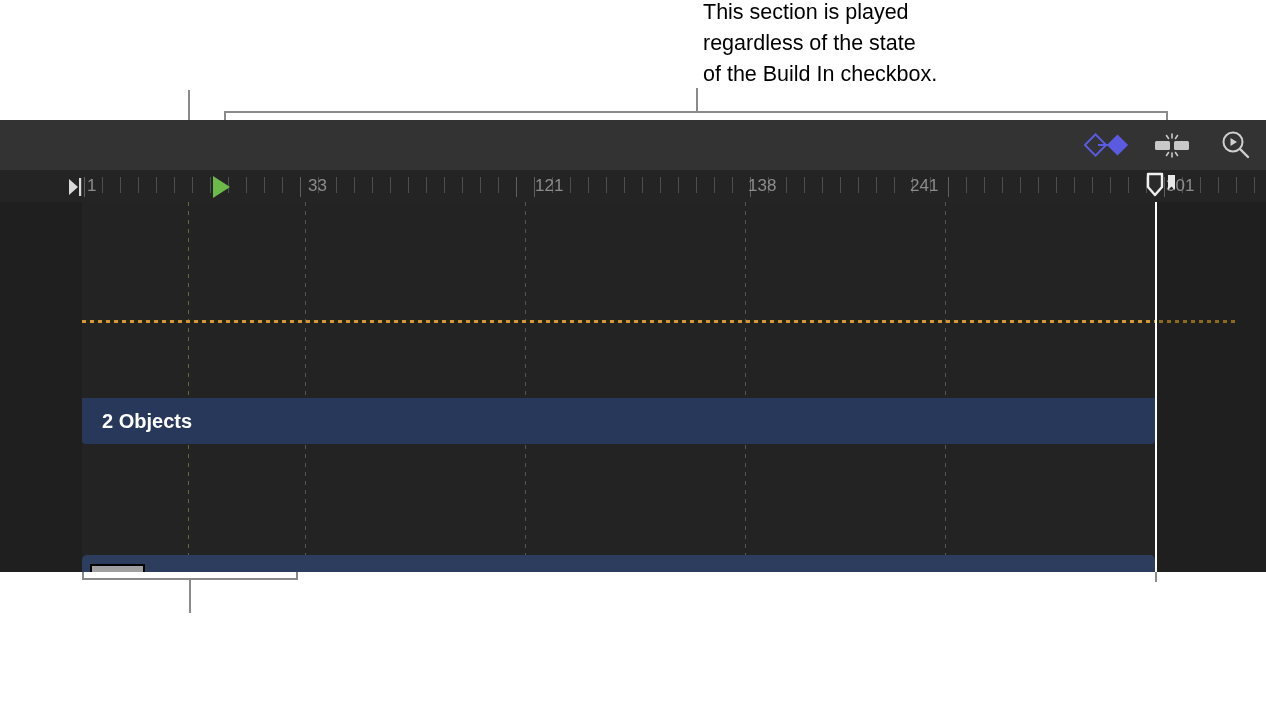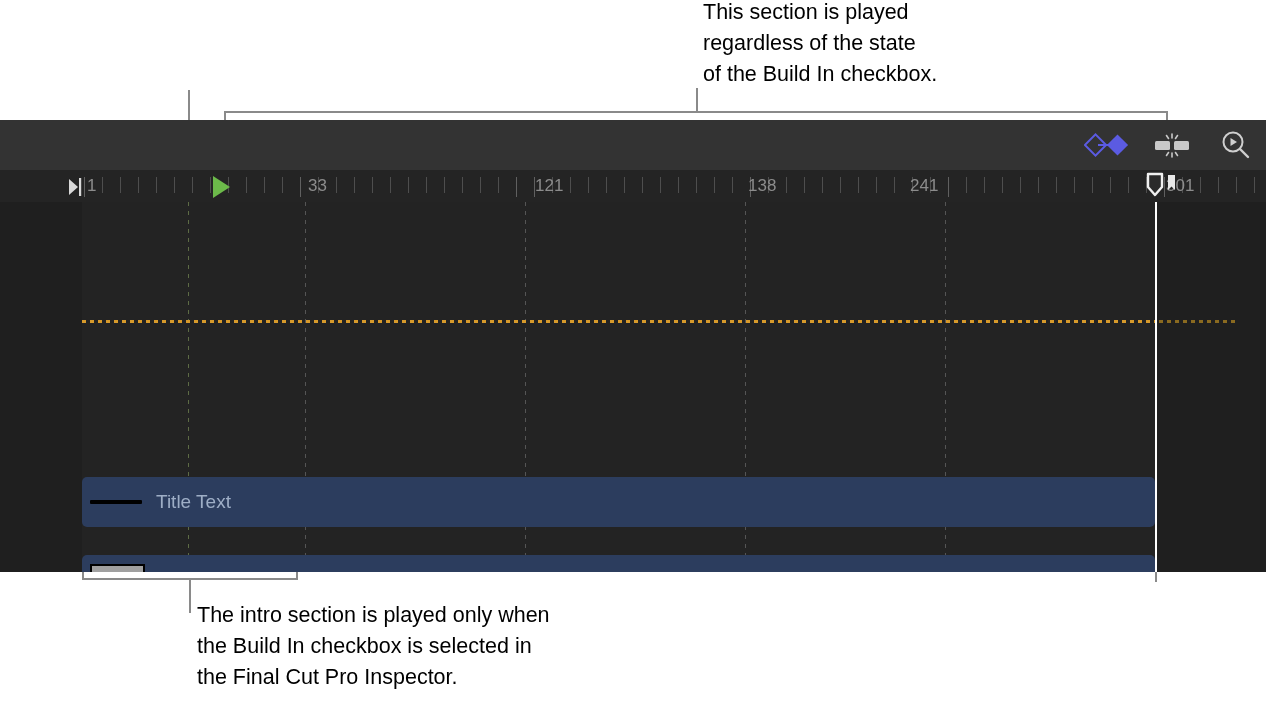--- a/index.html
+++ b/index.html
@@ -136,23 +136,20 @@
 </head>
 <body>
 
 <div class="stage">
 
 
   <div class="callout" id="callout-played">This section is played
 regardless of the state
 of the Build In checkbox.</div>
 
-  <div class="callout" id="callout-intro">The intro section is played only when
-the Build In checkbox is selected in
-the Final Cut Pro Inspector.</div>
 
   <div class="leader leader-v" style="left:188px;top:90px;height:98px;"></div>
   <div class="leader leader-h" style="left:188px;top:186px;width:28px;"></div>
 
   <div class="leader leader-h" style="left:224px;top:111px;width:944px;"></div>
   <div class="leader leader-v" style="left:224px;top:111px;height:10px;"></div>
   <div class="leader leader-v" style="left:1166px;top:111px;height:10px;"></div>
   <div class="leader leader-v" style="left:696px;top:88px;height:24px;"></div>
 
   <div class="leader leader-h" style="left:82px;top:578px;width:216px;"></div>
@@ -285,25 +282,24 @@
     <div class="tracks">
       <div class="track-canvas">
         <div class="gridline green" style="left:106px;"></div>
         <div class="gridline" style="left:223px;"></div>
         <div class="gridline" style="left:443px;"></div>
         <div class="gridline" style="left:663px;"></div>
         <div class="gridline" style="left:863px;"></div>
       </div>
 
 
-
-      <div class="clip" id="clip-titletext">
-        <span class="thumb-line"></span>
-        <span class="clip-label clip-label-gap">Title Text</span>
-      </div>
+      <div class="clip" id="clip-objects">
+        <span class="clip-label bold">2 Objects</span>
+      </div>
+
 
       <div class="clip" id="clip-titlebg">
         <span class="thumb-box">
           <svg width="16" height="18" viewBox="0 0 16 18">
             <line x1="8" y1="3" x2="8" y2="14" stroke="#6d6d6d" stroke-width="1.6"></line>
             <path d="M4 10 L8 15 L12 10" fill="none" stroke="#6d6d6d" stroke-width="1.6" stroke-linecap="round" stroke-linejoin="round"></path>
           </svg>
         </span>
         <span class="clip-label clip-label-gap">Title Background</span>
       </div>

